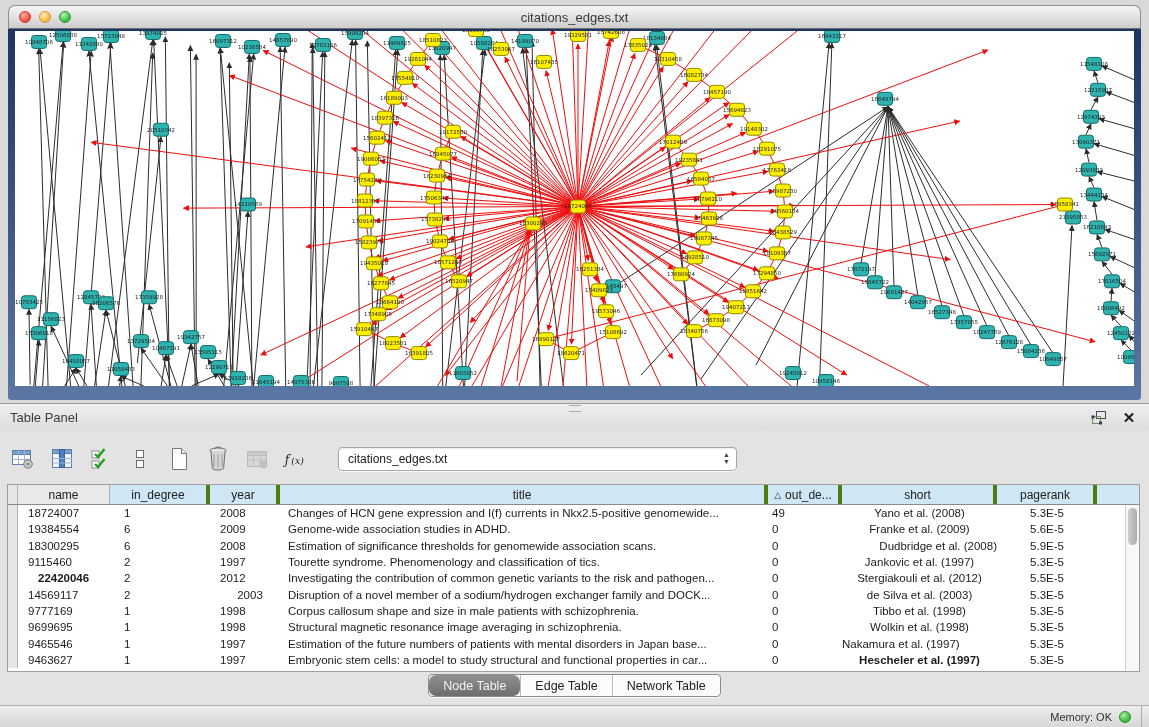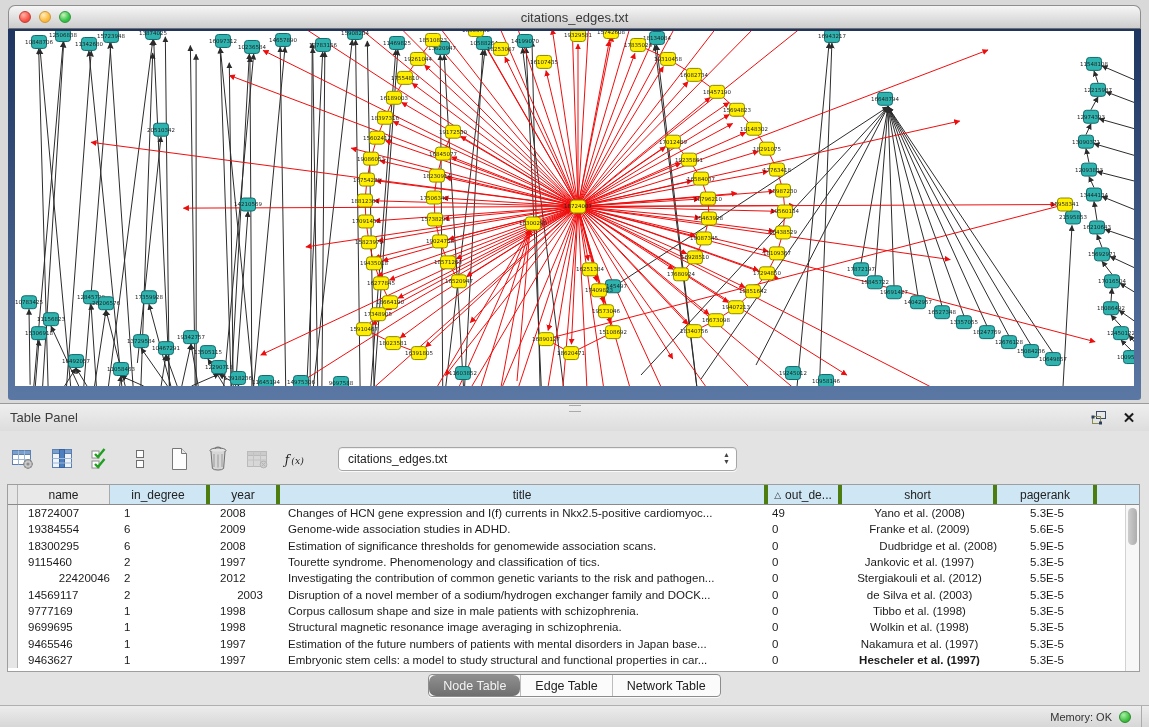--- a/index.html
+++ b/index.html
@@ -735,21 +735,21 @@
           <span>pagerank</span>
         </div>
         <div class="th-filler"></div>
       </div>
     <div class="tbody" id="tbody">
         <div class="trow">
           <div class="gutter" style="align-self: stretch;"></div>
           <div class="td" style="width: 92px; text-align: left; padding-left: 10px;">18724007</div>
           <div class="td" style="width: 100px; text-align: left; padding-left: 14px;">1</div>
           <div class="td" style="width: 70px; text-align: left; padding-left: 10px;">2008</div>
-          <div class="td" style="width: 488px; text-align: left; padding-left: 8px;">Changes of HCN gene expression and I(f) currents in Nkx2.5-positive cardiomyoc...</div>
+          <div class="td" style="width: 488px; text-align: left; padding-left: 8px;">Changes of HCN gene expression and I(f) currents in Nkx2.5-positive genomewide...</div>
           <div class="td" style="width: 74px; text-align: left; padding-left: 4px;">49</div>
           <div class="td" style="width: 155px; text-align: center;">Yano et al. (2008)</div>
           <div class="td" style="width: 100px; text-align: center;">5.3E-5</div>
         </div>
         <div class="trow">
           <div class="gutter" style="align-self: stretch;"></div>
           <div class="td" style="width: 92px; text-align: left; padding-left: 10px;">19384554</div>
           <div class="td" style="width: 100px; text-align: left; padding-left: 14px;">6</div>
           <div class="td" style="width: 70px; text-align: left; padding-left: 10px;">2009</div>
           <div class="td" style="width: 488px; text-align: left; padding-left: 8px;">Genome-wide association studies in ADHD.</div>
@@ -772,21 +772,21 @@
           <div class="td" style="width: 92px; text-align: left; padding-left: 10px;">9115460</div>
           <div class="td" style="width: 100px; text-align: left; padding-left: 14px;">2</div>
           <div class="td" style="width: 70px; text-align: left; padding-left: 10px;">1997</div>
           <div class="td" style="width: 488px; text-align: left; padding-left: 8px;">Tourette syndrome. Phenomenology and classification of tics.</div>
           <div class="td" style="width: 74px; text-align: left; padding-left: 4px;">0</div>
           <div class="td" style="width: 155px; text-align: center;">Jankovic et al. (1997)</div>
           <div class="td" style="width: 100px; text-align: center;">5.3E-5</div>
         </div>
         <div class="trow">
           <div class="gutter" style="align-self: stretch;"></div>
-          <div class="td" style="width: 92px; text-align: right; padding-left: 15px;">22420046</div>
+          <div class="td" style="width: 92px; text-align: left; padding-left: 20px; font-weight: bold;">22420046</div>
           <div class="td" style="width: 100px; text-align: left; padding-left: 14px;">2</div>
           <div class="td" style="width: 70px; text-align: left; padding-left: 10px;">2012</div>
           <div class="td" style="width: 488px; text-align: left; padding-left: 8px;">Investigating the contribution of common genetic variants to the risk and pathogen...</div>
           <div class="td" style="width: 74px; text-align: left; padding-left: 4px;">0</div>
           <div class="td" style="width: 155px; text-align: center;">Stergiakouli et al. (2012)</div>
           <div class="td" style="width: 100px; text-align: center;">5.5E-5</div>
         </div>
         <div class="trow">
           <div class="gutter" style="align-self: stretch;"></div>
           <div class="td" style="width: 92px; text-align: left; padding-left: 10px;">14569117</div>
@@ -817,21 +817,21 @@
           <div class="td" style="width: 155px; text-align: center;">Wolkin et al. (1998)</div>
           <div class="td" style="width: 100px; text-align: center;">5.3E-5</div>
         </div>
         <div class="trow">
           <div class="gutter" style="align-self: stretch;"></div>
           <div class="td" style="width: 92px; text-align: left; padding-left: 10px;">9465546</div>
           <div class="td" style="width: 100px; text-align: left; padding-left: 14px;">1</div>
           <div class="td" style="width: 70px; text-align: left; padding-left: 10px;">1997</div>
           <div class="td" style="width: 488px; text-align: left; padding-left: 8px;">Estimation of the future numbers of patients with mental disorders in Japan base...</div>
           <div class="td" style="width: 74px; text-align: left; padding-left: 4px;">0</div>
-          <div class="td" style="width: 155px; text-align: center;">Nakamura et al. (1997)</div>
+          <div class="td" style="width: 155px; ">Nakamura et al. (1997)</div>
           <div class="td" style="width: 100px; text-align: center;">5.3E-5</div>
         </div>
         <div class="trow">
           <div class="gutter" style="align-self: stretch;"></div>
           <div class="td" style="width: 92px; text-align: left; padding-left: 10px;">9463627</div>
           <div class="td" style="width: 100px; text-align: left; padding-left: 14px;">1</div>
           <div class="td" style="width: 70px; text-align: left; padding-left: 10px;">1997</div>
           <div class="td" style="width: 488px; text-align: left; padding-left: 8px;">Embryonic stem cells: a model to study structural and functional properties in car...</div>
           <div class="td" style="width: 74px; text-align: left; padding-left: 4px;">0</div>
           <div class="td" style="width: 155px; text-align: center; font-weight: bold;">Hescheler et al. (1997)</div>

